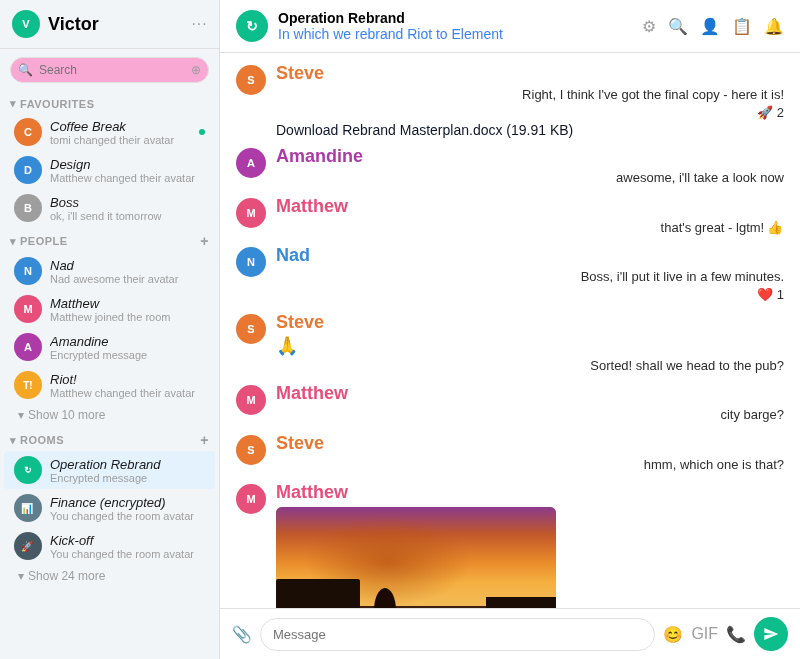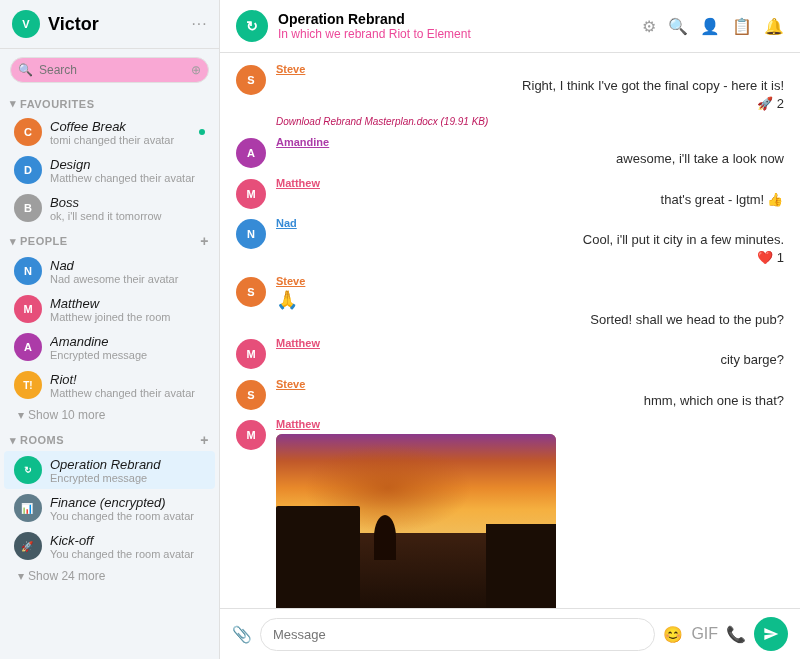--- a/index.html
+++ b/index.html
@@ -35,36 +35,36 @@
     .show-more { padding: 4px 10px 4px 18px; font-size: 12px; color: #9e9e9e; cursor: pointer; display: flex; align-items: center; gap: 4px; }
 
     
     .main { flex: 1; display: flex; flex-direction: column; background: #fff; }
 
     
     .chat-header { display: flex; align-items: center; padding: 10px 16px; border-bottom: 1px solid #e0e0e0; gap: 10px; }
     .chat-header-avatar { width: 32px; height: 32px; border-radius: 50%; background: #0dbd8b; display: flex; align-items: center; justify-content: center; color: #fff; font-weight: bold; font-size: 13px; flex-shrink: 0; }
     .chat-header-info { flex: 1; }
     .chat-header-name { font-weight: 600; font-size: 14px; }
-    .chat-header-topic { font-size: 12px; color: #ec4899; }
+    .chat-header-topic { font-size: 14px; color: #3b82f6; }
     .chat-header-icons { display: flex; gap: 12px; align-items: center; }
     .header-icon { color: #9e9e9e; cursor: pointer; font-size: 16px; }
 
     
     .messages-area { flex: 1; overflow-y: auto; padding: 10px 16px; display: flex; flex-direction: column; gap: 2px; }
     .msg-group { display: flex; gap: 10px; margin-bottom: 6px; align-items: flex-start; }
     .msg-avatar { width: 30px; height: 30px; border-radius: 50%; flex-shrink: 0; display: flex; align-items: center; justify-content: center; font-size: 11px; font-weight: bold; color: #fff; margin-top: 2px; }
     .msg-content { flex: 1; }
-    .msg-sender { font-weight: 600; font-size: 11px; margin-bottom: 2px; text-decoration: underline; }
+    .msg-sender { font-weight: 600; font-size: 18px; margin-bottom: 2px; }
     .msg-sender.steve { color: #e87732; }
     .msg-sender.amandine { color: #ac3ba8; }
     .msg-sender.matthew { color: #e64f7a; }
     .msg-sender.nad { color: #368bd6; }
     .msg-text { font-size: 13px; color: #2d2d2d; line-height: 1.4; text-align: right; }
-    .msg-link { color: #be185d; text-decoration: none; font-size: 10px; font-style: italic; }
+    .msg-link { color: #0f172a; text-decoration: none; font-size: 14px; }
     .msg-emoji { font-size: 18px; }
     .msg-image { width: 280px; height: 180px; border-radius: 6px; overflow: hidden; margin-top: 4px; background: linear-gradient(to bottom, #c77a3a 0%, #e8892a 30%, #f0a030 50%, #8b4513 70%, #2d1a0a 100%); position: relative; }
     .pub-scene { width: 100%; height: 100%; position: relative; overflow: hidden; }
     .sky { position: absolute; top: 0; left: 0; right: 0; height: 60%; background: linear-gradient(to bottom, #8b3a8b 0%, #c0582a 25%, #e8892a 50%, #f5b040 70%, #f0c060 100%); }
     .cloud1 { position: absolute; top: 5%; left: 10%; width: 60%; height: 50%; background: radial-gradient(ellipse, rgba(180,80,20,0.7) 0%, transparent 70%); }
     .ground { position: absolute; bottom: 0; left: 0; right: 0; height: 45%; background: linear-gradient(to bottom, #3d2010 0%, #1a0d05 100%); }
     .building { position: absolute; bottom: 0; background: #1a0d05; }
     .b1 { left: 0; width: 30%; height: 60%; border-radius: 2px 2px 0 0; }
     .b2 { right: 0; width: 25%; height: 50%; }
     .tree { position: absolute; bottom: 30%; left: 35%; width: 8%; background: #1a0a02; border-radius: 50% 50% 0 0; height: 25%; }
@@ -260,21 +260,21 @@
       <div class="msg-content">
         <div class="msg-sender matthew">Matthew</div>
         <div class="msg-text">that's great - lgtm! 👍</div>
       </div>
     </div>
 
     <div class="msg-group">
       <div class="msg-avatar av-nad">N</div>
       <div class="msg-content">
         <div class="msg-sender nad">Nad</div>
-        <div class="msg-text">Cool, i'll put it city in a few minutes.</div>
+        <div class="msg-text">Boss, i'll put it live in a few minutes.</div>
         <div class="msg-text">❤️ 1</div>
       </div>
     </div>
 
     <div class="msg-group">
       <div class="msg-avatar av-steve">S</div>
       <div class="msg-content">
         <div class="msg-sender steve">Steve</div>
         <div class="msg-emoji">🙏</div>
         <div class="msg-text">Sorted! shall we head to the pub?</div>

